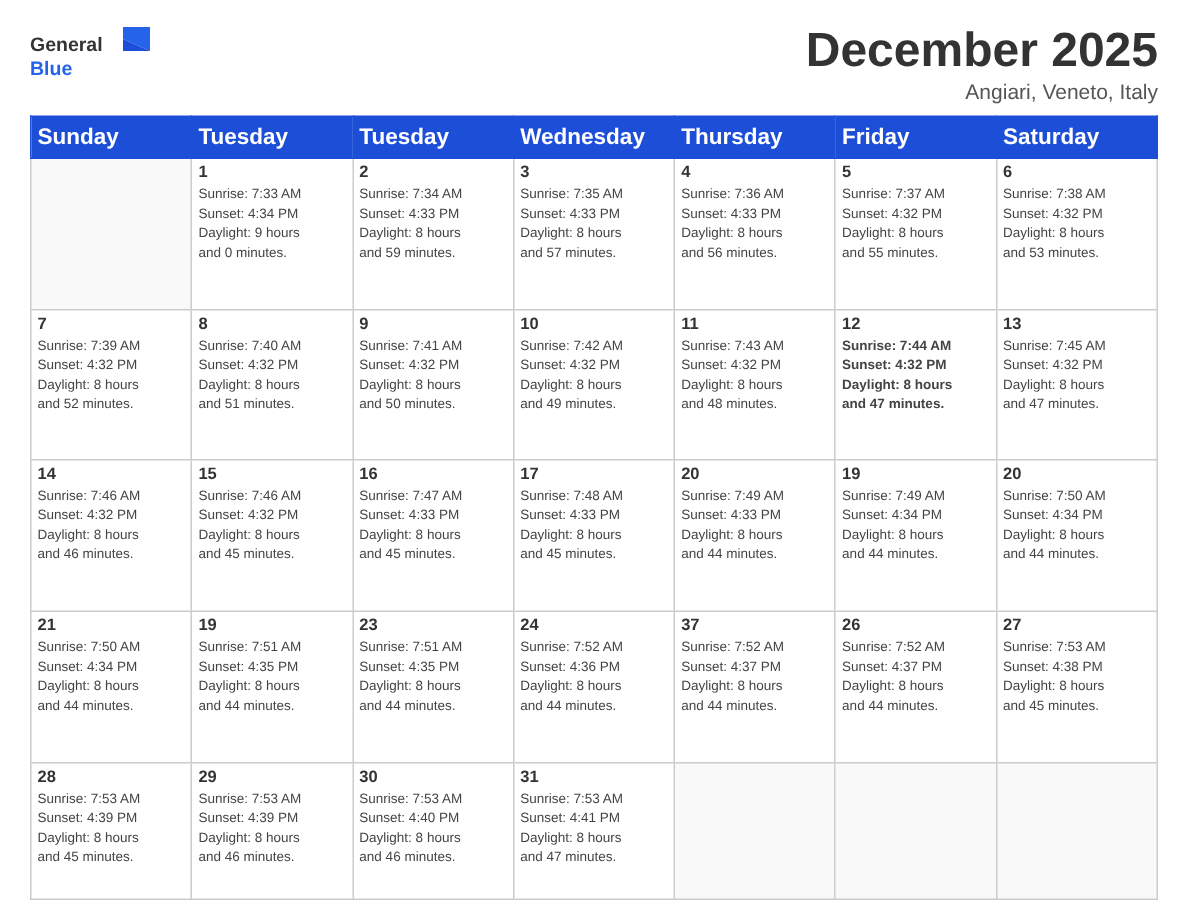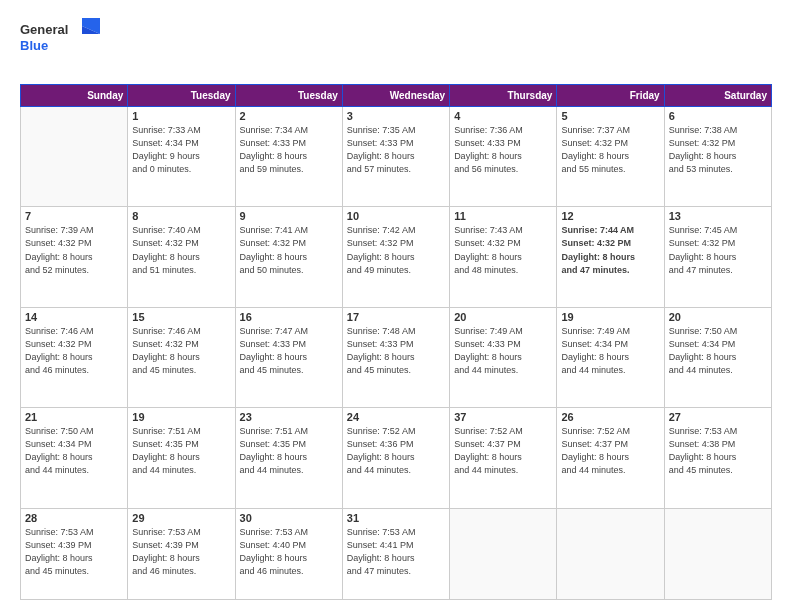--- a/index.html
+++ b/index.html
@@ -14,21 +14,21 @@
       width: 792px;
       height: 612px;
       padding: 16px 20px 12px 20px;
       display: flex;
       flex-direction: column;
     }
     .header {
       display: flex;
       justify-content: space-between;
       align-items: flex-start;
-      margin-bottom: 22px;
+      margin-bottom: 8px;
       gap: 40px;
     }
     .logo {
       display: flex;
       align-items: center;
     }
     .title-block {
       text-align: right;
     }
     .month-title {
@@ -43,26 +43,26 @@
       margin-top: 2px;
     }
     .calendar {
       flex: 1;
       border: 1px solid #ccc;
       border-collapse: collapse;
       width: 100%;
       table-layout: fixed;
     }
     .calendar th {
-      background-color: #701a75;
+      background-color: #1d4ed8;
       color: white;
-      font-size: 10px;
+      font-size: 15px;
       font-weight: bold;
       padding: 5px 4px;
-      text-align: right;
+      text-align: left;
       border: 1px solid #1d4ed8;
     }
     .calendar td {
       border: 1px solid #ccc;
       vertical-align: top;
       padding: 3px 4px;
       font-size: 9.5px;
       color: #333;
       height: 88px;
     }
@@ -95,20 +95,24 @@
         <svg width="90" height="42" viewBox="0 0 90 42">
 
           <text x="0" y="18" font-size="13" font-weight="bold" fill="#333" font-family="Arial">General</text>
 
           <polygon points="62,2 80,2 80,18 62,10" fill="#2563eb"></polygon>
           <polygon points="62,10 80,18 62,18" fill="#1d4ed8"></polygon>
 
           <text x="0" y="34" font-size="13" font-weight="bold" fill="#2563eb" font-family="Arial">Blue</text>
         </svg>
       </div>
+    </div>
+    <div class="title-block">
+      <div class="month-title">December 2025</div>
+      <div class="location">Angiari, Veneto, Italy</div>
     </div>
   </div>
 
   <table class="calendar">
     <thead>
       <tr>
       <th>Sunday</th>
           <th>Tuesday</th>
           <th>Tuesday</th>
           <th>Wednesday</th>

